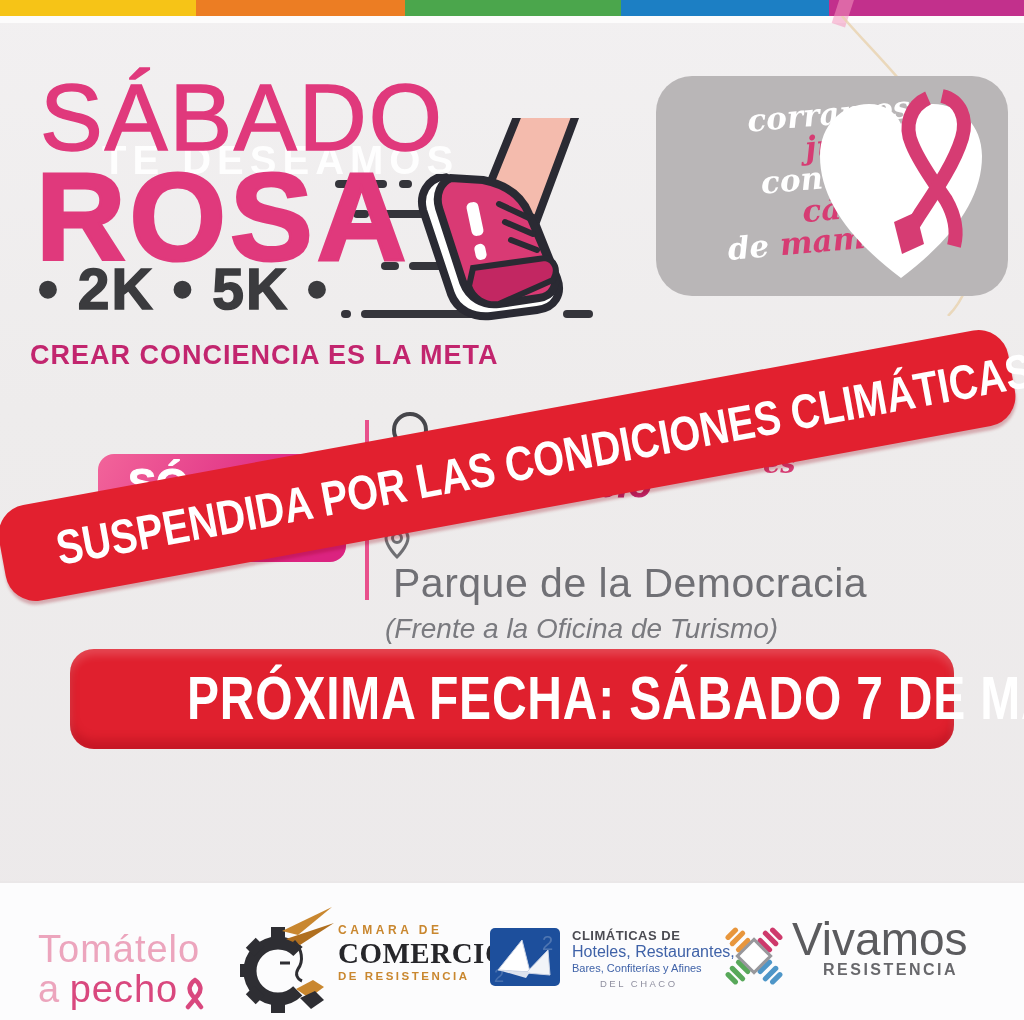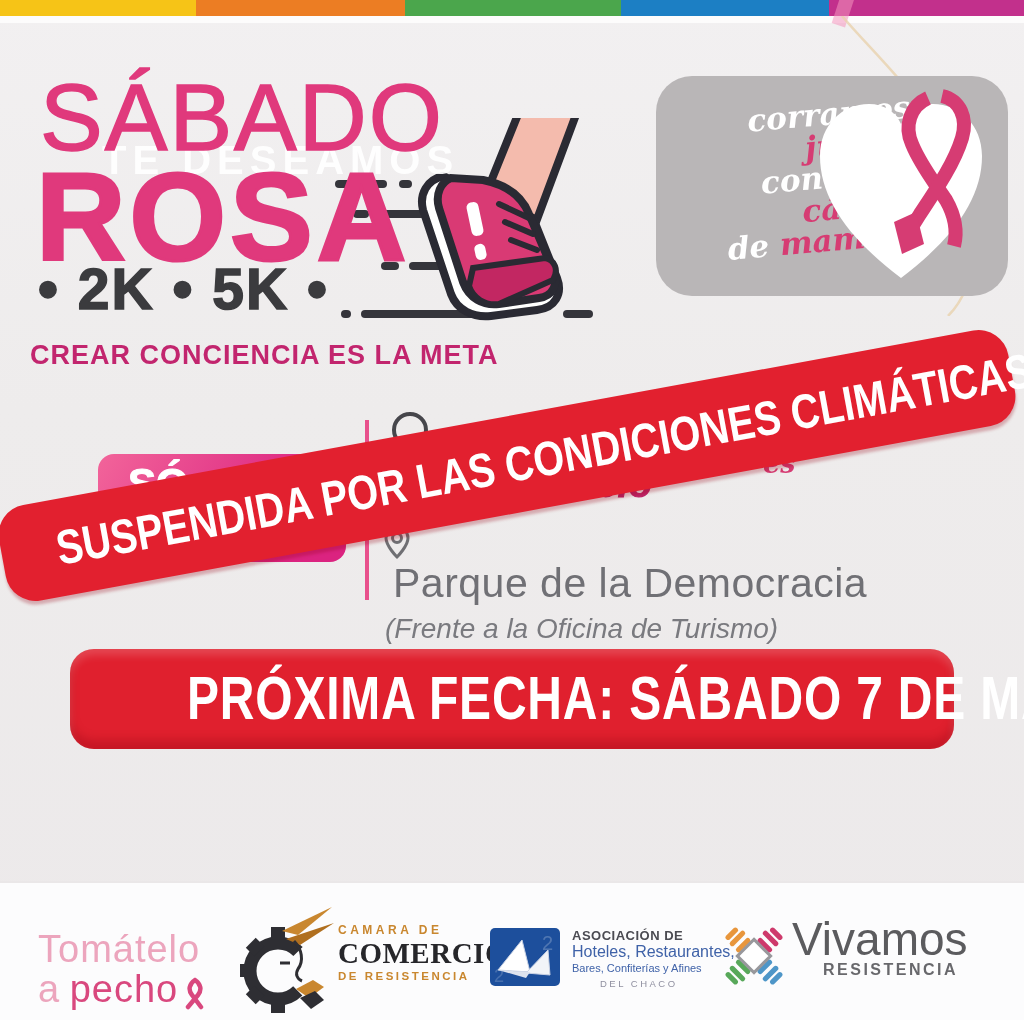--- a/index.html
+++ b/index.html
@@ -237,21 +237,21 @@
 
   <svg class="spon-asoc-icon" width="70" height="58" viewBox="0 0 70 58">
     <rect x="0" y="0" width="70" height="58" rx="5" fill="#1d4f9c"></rect>
     <text x="52" y="22" font-size="20" fill="#ffffff" opacity="0.22" font-family="Liberation Sans, sans-serif">2</text>
     <text x="4" y="54" font-size="18" fill="#ffffff" opacity="0.18" font-family="Liberation Sans, sans-serif">2</text>
     <polygon points="8,42 32,12 40,44" fill="#ffffff" stroke="#c9d2e4" stroke-width="1"></polygon>
     <polygon points="36,45 58,22 60,47" fill="#f2f4f8" stroke="#c9d2e4" stroke-width="1"></polygon>
     <polygon points="8,42 40,44 36,50" fill="#dde3ee"></polygon>
   </svg>
   <div class="spon-asoc-text">
-    <div class="as-l1">ASOCIACIÓN DE</div>
+    <div class="as-l1">CLIMÁTICAS DE</div>
     <div class="as-l2">Hoteles, Restaurantes,</div>
     <div class="as-l3">Bares, Confiterías y Afines</div>
     <div class="as-l4">DEL CHACO</div>
   </div>
 
   <svg class="spon-viva-icon" width="58" height="60" viewBox="0 0 56 58">
     <g stroke-linecap="round" stroke-width="5" fill="none">
       <g stroke="#e8963c">
           <line x1="7" y1="17" x2="17" y2="7"></line>
           <line x1="3" y1="11" x2="10" y2="4"></line>

